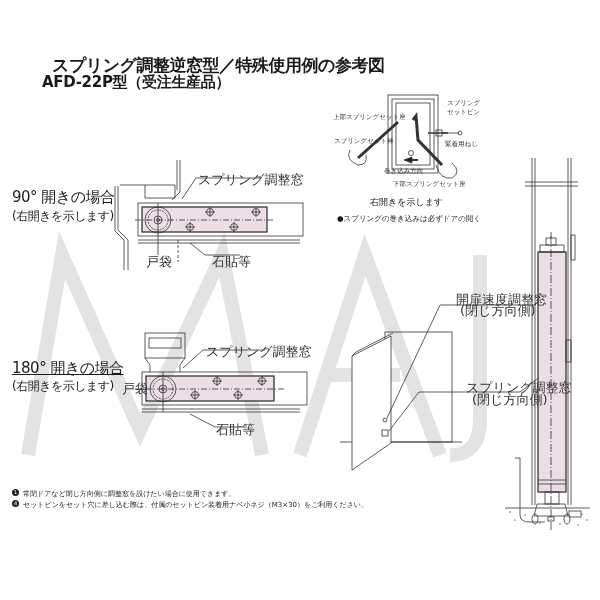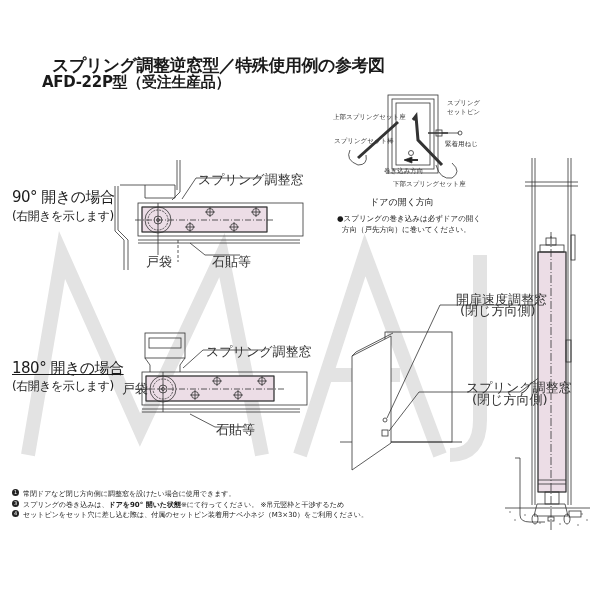--- a/index.html
+++ b/index.html
@@ -197,39 +197,32 @@
 <div class="abs lbl" style="left:216px; top:421px;">石貼等</div>
 
 <div class="abs lbl-sm" style="left:333px; top:113px;">上部スプリングセット座</div>
 <div class="abs lbl-sm" style="left:447px; top:99px;">スプリング</div>
 <div class="abs lbl-sm" style="left:447px; top:108px;">セットピン</div>
 <div class="abs lbl-sm" style="left:334px; top:137px;">スプリングセット棒</div>
 <div class="abs lbl-sm" style="left:445px; top:140px;">緊着用ねじ</div>
 <div class="abs lbl-sm" style="left:384px; top:167px;">巻き込み方向</div>
 <div class="abs lbl-sm" style="left:393px; top:180px;">下部スプリングセット座</div>
 
-<div class="abs door-dir-title">ドアの開く方向</div>
+<div class="abs door-dir-title">右開きを示します</div>
 <div class="abs door-dir-note">
   <div>●スプリングの巻き込みは必ずドアの開く</div>
-  <div style="padding-left:5px;">方向（戸先方向）に巻いてください。</div>
 </div>
 
 <div class="abs lbl" style="left:456px; top:291px;">開扉速度調整窓</div>
 <div class="abs lbl" style="left:460px; top:302px;">(閉じ方向側)</div>
 <div class="abs lbl" style="left:466px; top:379px;">スプリング調整窓</div>
 <div class="abs lbl" style="left:472px; top:391px;">(閉じ方向側)</div>
 
 <div class="abs notes">
   <div class="note-line">
     <span class="num">1</span>
     <span>常閉ドアなど閉じ方向側に調整窓を設けたい場合に使用できます。</span>
   </div>
   <div class="note-line">
-    <span class="num">3</span>
-    <span>スプリングの巻き込みは、</span>
-      <b>ドアを90° 開いた状態</b>
-      <span>※にて行ってください。 ※吊元竪枠と干渉するため</span>
-  </div>
-  <div class="note-line">
     <span class="num">4</span>
     <span>セットピンをセット穴に差し込む際は、付属のセットピン装着用ナベ小ネジ（M3×30）をご利用ください。</span>
   </div>
 </div>
 
 </body></html>

